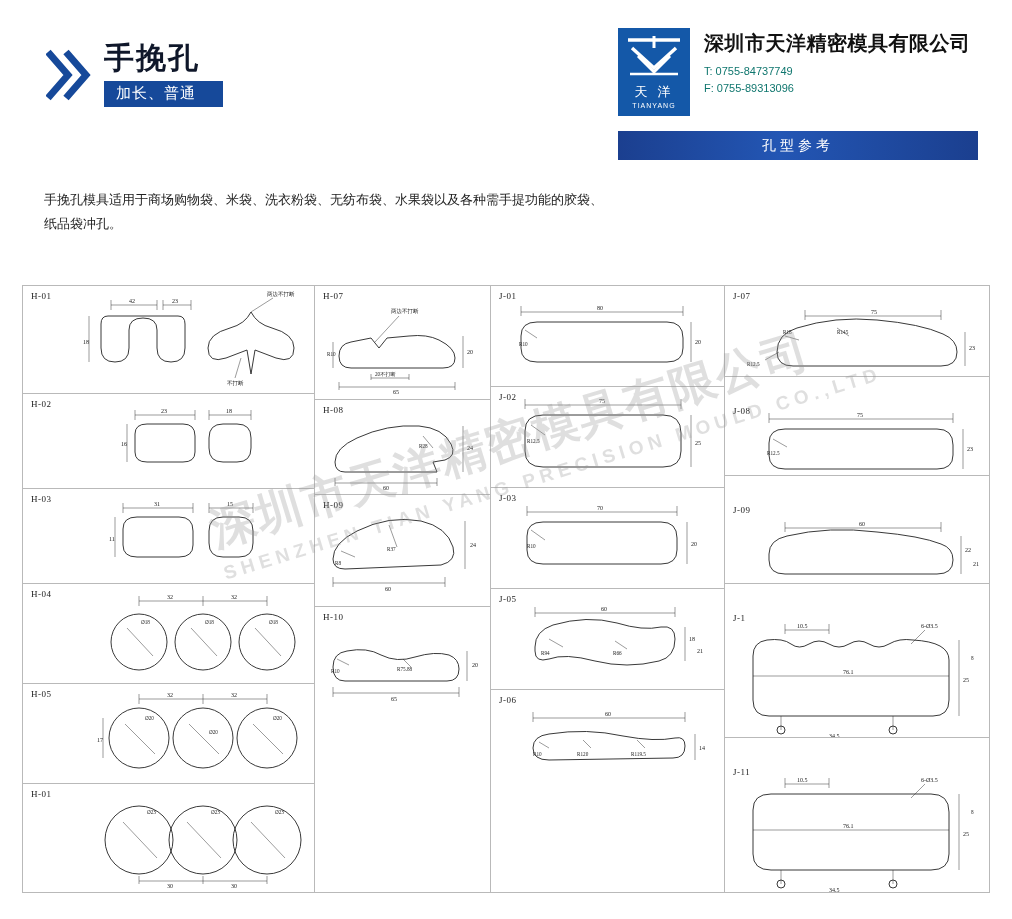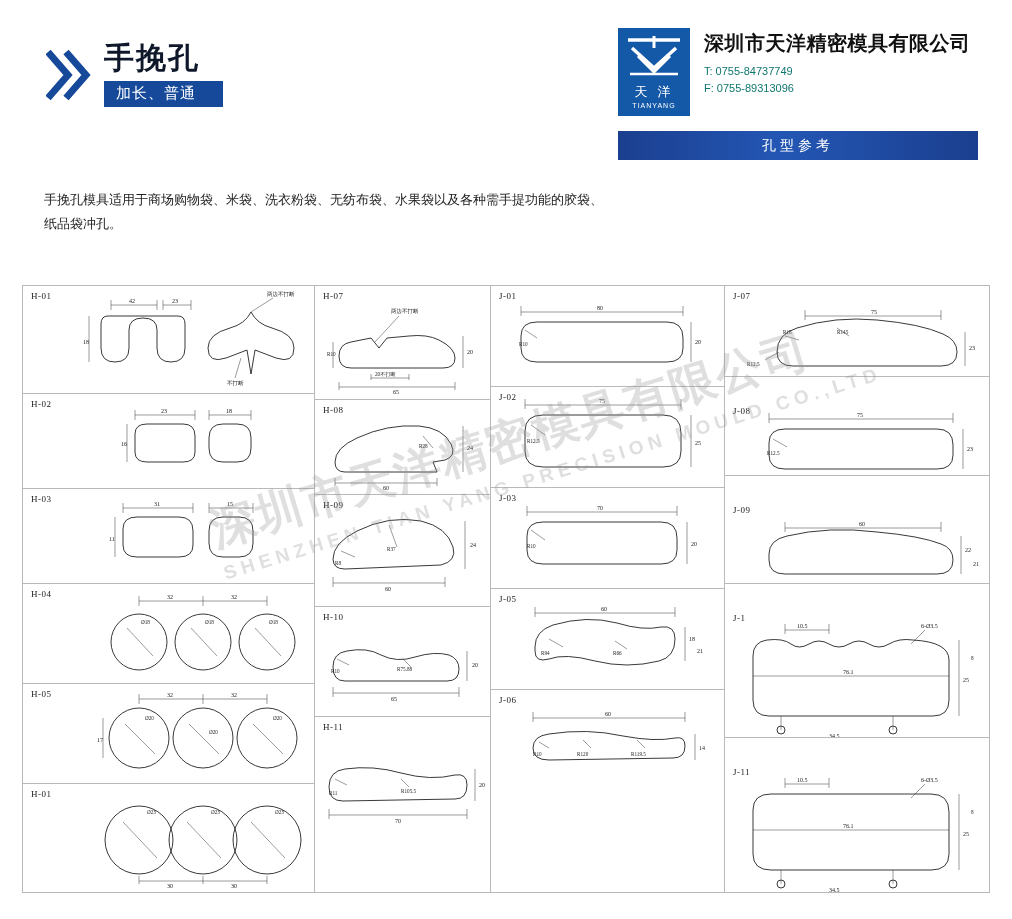--- a/index.html
+++ b/index.html
@@ -381,36 +381,20 @@
         <text class="dimS" x="82" y="64">R75.88</text>
         <line class="ln" x1="18" y1="80" x2="18" y2="90"></line>
           <line class="ln" x1="144" y1="80" x2="144" y2="90"></line>
         <line class="ln" x1="18" y1="86" x2="144" y2="86"></line>
         <text class="dim" x="76" y="94">65</text>
         <line class="ln" x1="152" y1="44" x2="152" y2="74"></line>
         <text class="dim" x="157" y="60">20</text>
       </svg>
     </div>
 
-    <div class="cell" style="height:130px">
-      <div class="code">H-11</div>
-      <svg width="176" height="130" viewBox="0 0 176 130">
-        <path class="shape" d="M14,70 Q14,54 30,52 Q58,48 86,56 Q116,64 140,58 Q152,56 152,68 Q152,82 140,82 L28,84 Q14,84 14,70 Z"></path>
-        <line class="ln" x1="20" y1="62" x2="32" y2="68"></line>
-        <text class="dimS" x="14" y="78">R11</text>
-        <line class="ln" x1="86" y1="62" x2="94" y2="70"></line>
-        <text class="dimS" x="86" y="76">R105.5</text>
-        <line class="ln" x1="14" y1="92" x2="14" y2="102"></line>
-          <line class="ln" x1="152" y1="92" x2="152" y2="102"></line>
-        <line class="ln" x1="14" y1="98" x2="152" y2="98"></line>
-        <text class="dim" x="80" y="106">70</text>
-        <line class="ln" x1="160" y1="52" x2="160" y2="84"></line>
-        <text class="dim" x="164" y="70">20</text>
-      </svg>
-    </div>
   </div>
 
   <div class="col col-3">
 
     <div class="cell" style="height:101px">
       <div class="code">J-01</div>
       <svg width="234" height="101" viewBox="0 0 234 101">
         <path class="shape" d="M30,50 Q30,36 46,36 L176,36 Q192,36 192,52 L192,62 Q192,76 176,76 L46,76 Q30,76 30,62 Z"></path>
         <line class="ln" x1="30" y1="30" x2="30" y2="20"></line>
           <line class="ln" x1="192" y1="30" x2="192" y2="20"></line>

